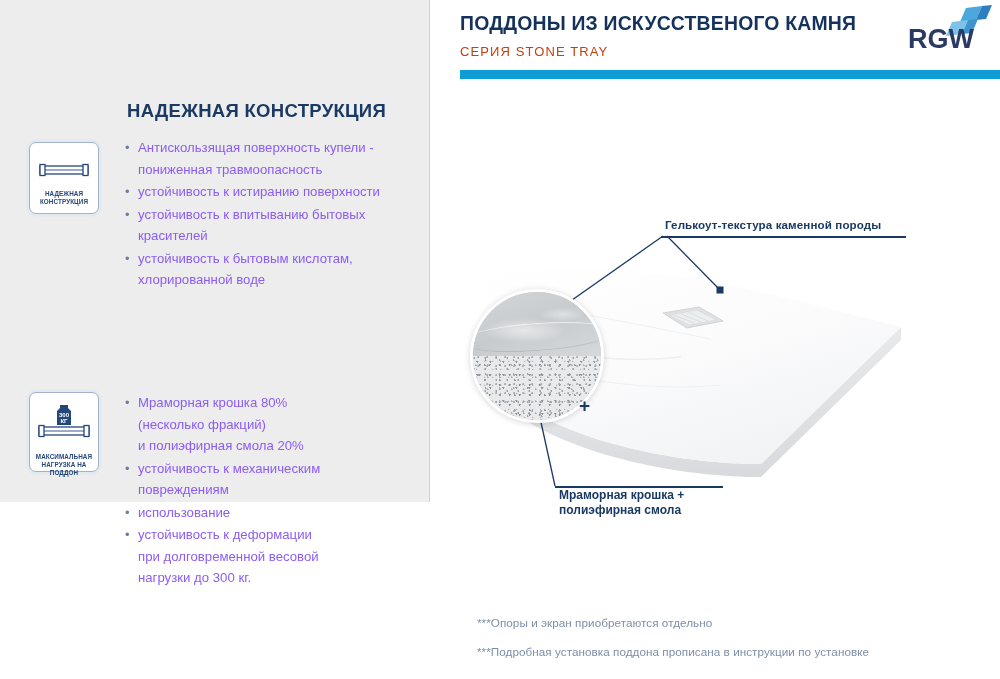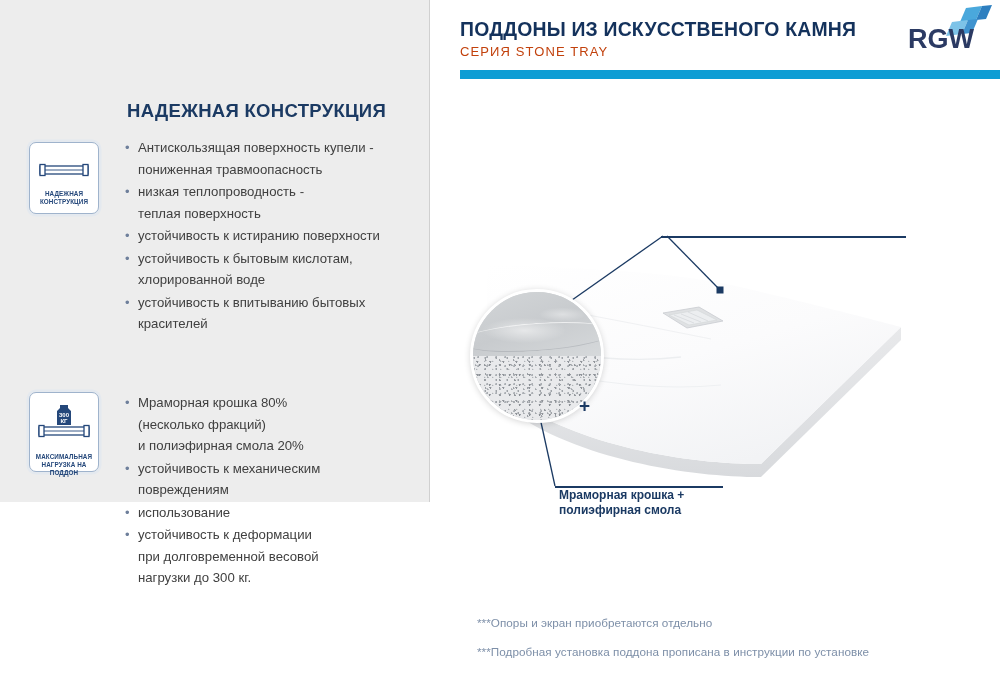--- a/index.html
+++ b/index.html
@@ -38,21 +38,21 @@
     list-style: none;
   }
   #list-reliability { top: 137px; }
   #list-load        { top: 392px; }
 
   .bullet-item {
     position: relative;
     padding-left: 14px;
     font-size: 13.2px;
     line-height: 21.5px;
-    color: #404040;
+    color: #8b5cf6;
     margin-bottom: 1px;
     white-space: pre-line;
   }
   .bullet-item::before {
     content: "•";
     position: absolute;
     left: 1px; top: 0;
     color: #6e7f9b;
     font-size: 13px;
   }
@@ -86,21 +86,21 @@
   
   #right-panel {
     position: absolute;
     left: 431px; top: 0;
     width: 569px; height: 679px;
     background: #ffffff;
   }
 
   #header-title {
     position: absolute;
-    left: 29px; top: 18px;
+    left: 29px; top: 12px;
     font-size: 19.4px;
     font-weight: bold;
     color: #14325c;
     letter-spacing: 0.2px;
   }
   #header-subtitle {
     position: absolute;
     left: 29px; top: 44px;
     font-size: 13px;
     color: #c2410c;
@@ -255,27 +255,25 @@
       <rect x="47" y="23.5" width="5" height="11" fill="#ffffff" stroke="#24477a" stroke-width="1.3"></rect>
       <line x1="7" y1="29" x2="47" y2="29" stroke="#24477a" stroke-width="0.9"></line>
     </svg>
     <div class="badge-caption">МАКСИМАЛЬНАЯ
 НАГРУЗКА НА ПОДДОН</div>
   </div>
 
   <ul class="bullet-list" id="list-reliability">
     <li class="bullet-item">Антискользящая поверхность купели -
 пониженная травмоопасность</li>
-    <li class="bullet-item">низкая теплопроводность -
- теплая поверхность</li>
     <li class="bullet-item">устойчивость к истиранию поверхности</li>
+    <li class="bullet-item">устойчивость к впитыванию бытовых
+красителей</li>
     <li class="bullet-item">устойчивость к бытовым кислотам,
 хлорированной воде</li>
-    <li class="bullet-item">устойчивость к впитыванию бытовых
-красителей</li>
   </ul>
 
   <ul class="bullet-list" id="list-load">
     <li class="bullet-item">Мраморная крошка 80%
 (несколько фракций)
  и полиэфирная смола 20%</li>
     <li class="bullet-item">устойчивость к механическим
 повреждениям</li>
     <li class="bullet-item">использование</li>
     <li class="bullet-item">устойчивость к деформации
@@ -357,20 +355,21 @@
       </g>
     </svg>
 
     <div id="detail-circle">
       <div id="detail-gelcoat"></div>
       <div id="detail-marble"></div>
     </div>
 
     <span id="plus-sign">+</span>
 
+    <div id="label-gelcoat">Гелькоут-текстура каменной породы</div>
     <div id="label-gelcoat-rule"></div>
 
     <div id="label-marble">Мраморная крошка +
 полиэфирная смола</div>
     <div id="label-marble-rule"></div>
   </div>
 
   <div class="footnote" id="footnote-0">
     <span class="footnote-mark">***</span><span>Опоры и экран приобретаются отдельно</span>
   </div>

